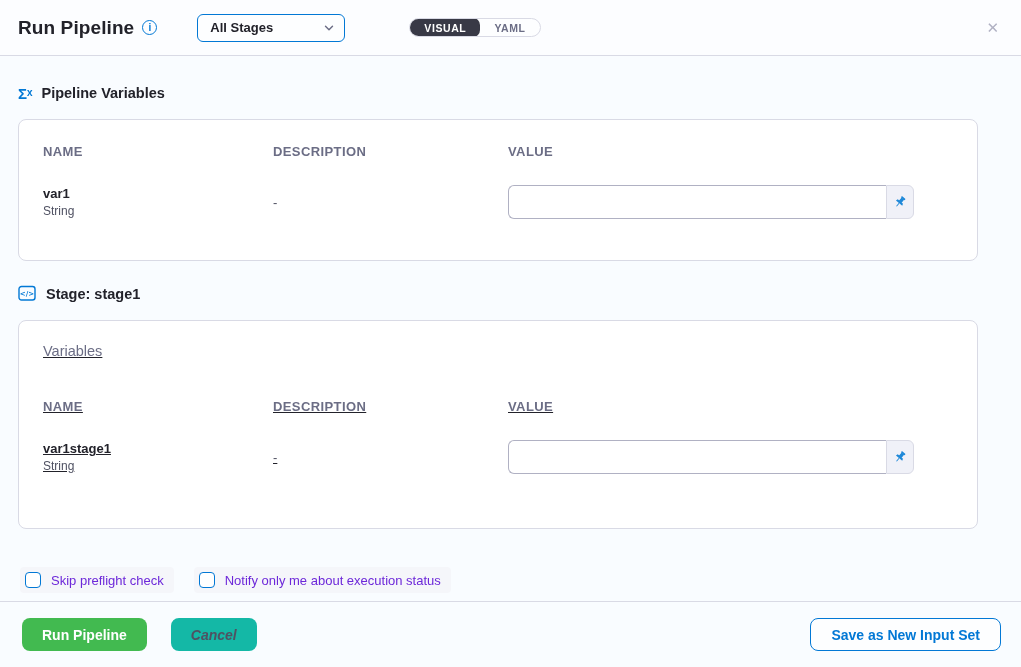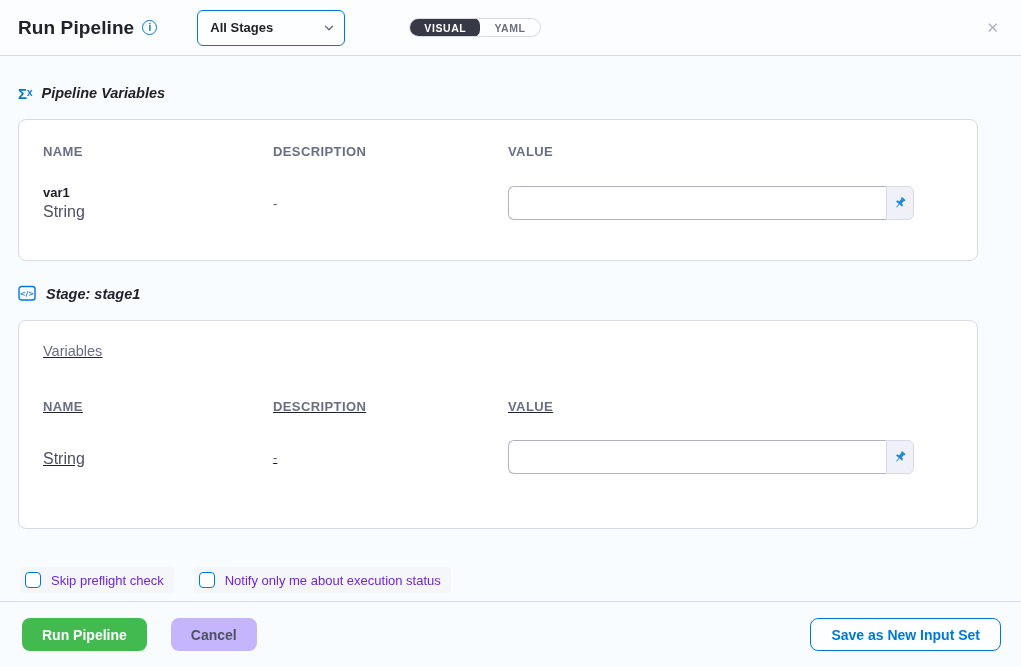--- a/index.html
+++ b/index.html
@@ -34,21 +34,21 @@
     font-weight: 700;
     display: inline-flex;
     align-items: center;
     justify-content: center;
     margin-left: 8px;
     font-style: normal;
   }
   .stage-select {
     margin-left: 40px;
     width: 148px;
-    height: 36px;
+    height: 28px;
     border: 1.5px solid #0278d5;
     border-radius: 6px;
     background: #fdfeff;
     display: flex;
     align-items: center;
     justify-content: space-between;
     padding: 0 10px 0 12px;
     cursor: pointer;
   }
   .stage-select-value { font-size: 13px; font-weight: 700; color: #22222a; }
@@ -95,21 +95,21 @@
     padding: 4px;
   }
 
   
   .section-heading {
     display: flex;
     align-items: center;
     gap: 9px;
     margin: 29px 18px 0 18px;
   }
-  .section-heading .sh-text { font-size: 14.5px; font-weight: 700; font-style: italic; }
+  .section-heading .sh-text { font-size: 14.5px; font-weight: 700; }
   .sigma-icon {
     color: #0278d5;
     font-size: 15px;
     font-weight: 700;
     line-height: 1;
   }
   .stage-icon { width: 19px; height: 17px; display: inline-block; }
   .stage-icon svg { display: block; }
 
   .card {
@@ -137,21 +137,21 @@
     align-items: center;
   }
   .var-table .thead { margin-bottom: 26px; }
   .var-table .th {
     font-size: 13px;
     font-weight: 700;
     color: #6b6d85;
     letter-spacing: 0.4px;
   }
   .var-name { font-size: 13px; font-weight: 700; color: #22222a; }
-  .var-type { font-size: 16px; color: #4f5162; margin-top: 3px; }
+  .var-type { font-size: 12px; color: #4f5162; margin-top: 3px; }
   .var-desc { font-size: 13px; color: #4f5162; }
 
   .input-group {
     display: flex;
     width: 406px;
     height: 34px;
   }
   .input-group input {
     flex: 1;
     height: 34px;
@@ -221,21 +221,21 @@
     font-size: 14px;
     font-weight: 700;
     font-family: "Liberation Sans", sans-serif;
     display: inline-flex;
     align-items: center;
     justify-content: center;
     padding: 0 20px;
     cursor: pointer;
   }
   .btn-run { background: #42ba50; color: #ffffff; }
-  .btn-cancel { background: #c4b5fd; color: #4f5162; margin-left: 24px; }
+  .btn-cancel { background: #14b8a6; color: #4f5162; margin-left: 24px; font-style: italic; }
   .btn-save {
     margin-left: auto;
     background: #fdfeff;
     border: 1.5px solid #0278d5;
     color: #0278d5;
     padding-left: 20px;
   }
 </style>
 </head>
 <body>
@@ -311,20 +311,21 @@
 <div class="card stage-vars">
   <div class="card-title">Variables</div>
   <div class="var-table">
     <div class="thead">
       <div class="th">NAME</div>
       <div class="th">DESCRIPTION</div>
       <div class="th">VALUE</div>
     </div>
     <div class="trow">
       <div>
+        <div class="var-name">var1stage1</div>
         <div class="var-type">String</div>
       </div>
       <div class="var-desc">-</div>
       <div>
         <div class="input-group">
           <input type="text" value="" style="">
           <span class="pin-btn">
             <svg width="14" height="14" viewBox="0 0 14 14">
               <g transform="rotate(40 7 7)" fill="#1e88d8">
                 <rect x="4.6" y="1.2" width="4.8" height="1.6" rx="0.5"></rect>

